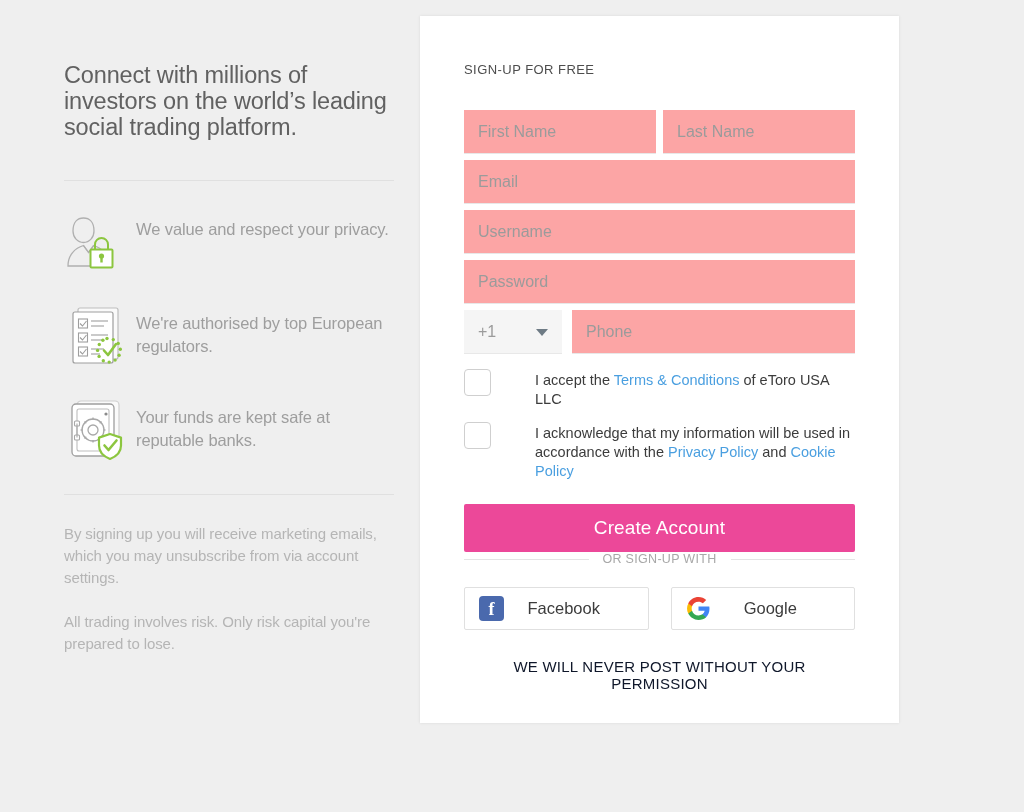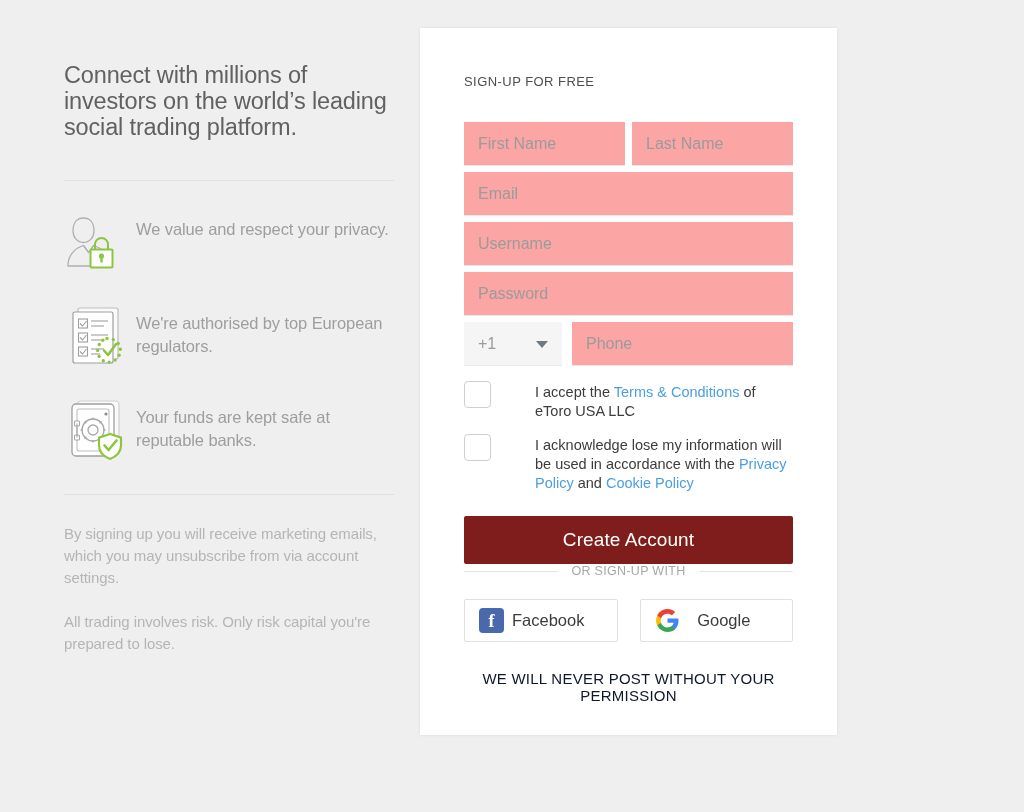--- a/index.html
+++ b/index.html
@@ -76,22 +76,22 @@
     line-height: 22px;
     color: #b5b5b5;
     letter-spacing: -0.1px;
   }
   .legal p + p { margin-top: 22px; }
 
   
   .card {
     position: absolute;
     left: 420px;
-    top: 28px;
-    width: 417px;
+    top: 16px;
+    width: 479px;
     height: 707px;
     background: #ffffff;
     box-shadow: 0 0 3px rgba(0,0,0,0.09);
   }
 
   .card-inner {
     padding: 0 44px;
   }
 
   .card-title {
@@ -194,21 +194,21 @@
     color: #4a9fe0;
     text-decoration: none;
     cursor: pointer;
   }
 
   
   .btn-primary {
     display: block;
     width: 100%;
     height: 48px;
-    background: #7f1d1d;
+    background: #ec4899;
     color: #ffffff;
     border: none;
     border-radius: 2px;
     font-size: 19px;
     font-family: "Liberation Sans", sans-serif;
     letter-spacing: 0.1px;
     margin-top: 23px;
     cursor: pointer;
   }
 
@@ -423,21 +423,21 @@
 
         <div class="checks">
 
           <div class="check-row">
             <div class="checkbox"></div>
             <div class="check-label"><span>I accept the </span><a class="link">Terms &amp; Conditions</a><span> of eToro USA LLC</span></div>
           </div>
 
           <div class="check-row">
             <div class="checkbox"></div>
-            <div class="check-label"><span>I acknowledge lose my information will be used in accordance with the </span><a class="link">Privacy Policy</a><span> and </span><a class="link">Cookie Policy</a></div>
+            <div class="check-label"><span>I acknowledge that my information will be used in accordance with the </span><a class="link">Privacy Policy</a><span> and </span><a class="link">Cookie Policy</a></div>
           </div>
 
         </div>
 
         <button class="btn-primary">Create Account</button>
 
         <div class="or-divider">
           <span class="line"></span>
           <span class="or-text">OR SIGN-UP WITH</span>
           <span class="line"></span>

